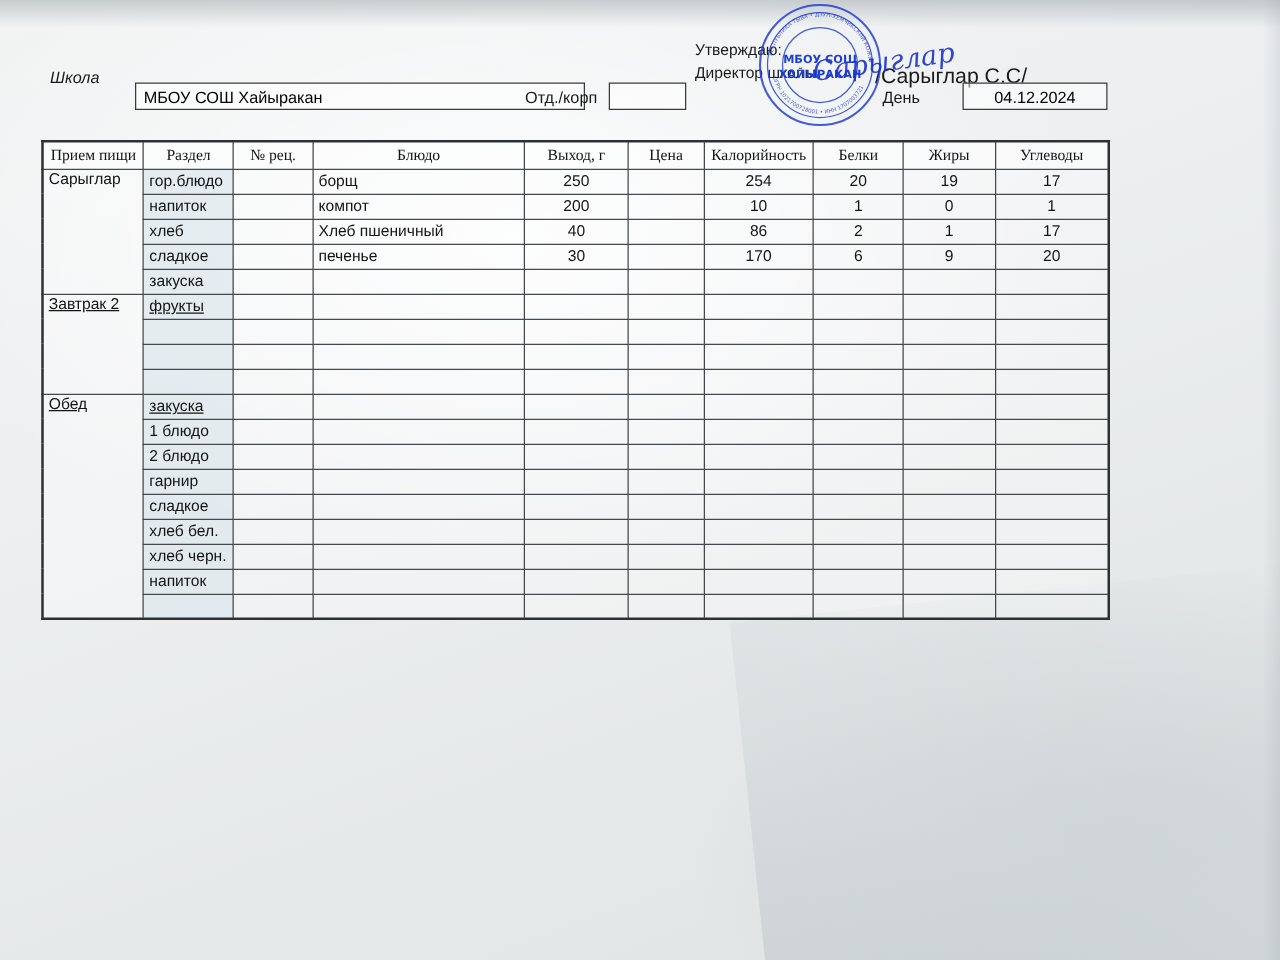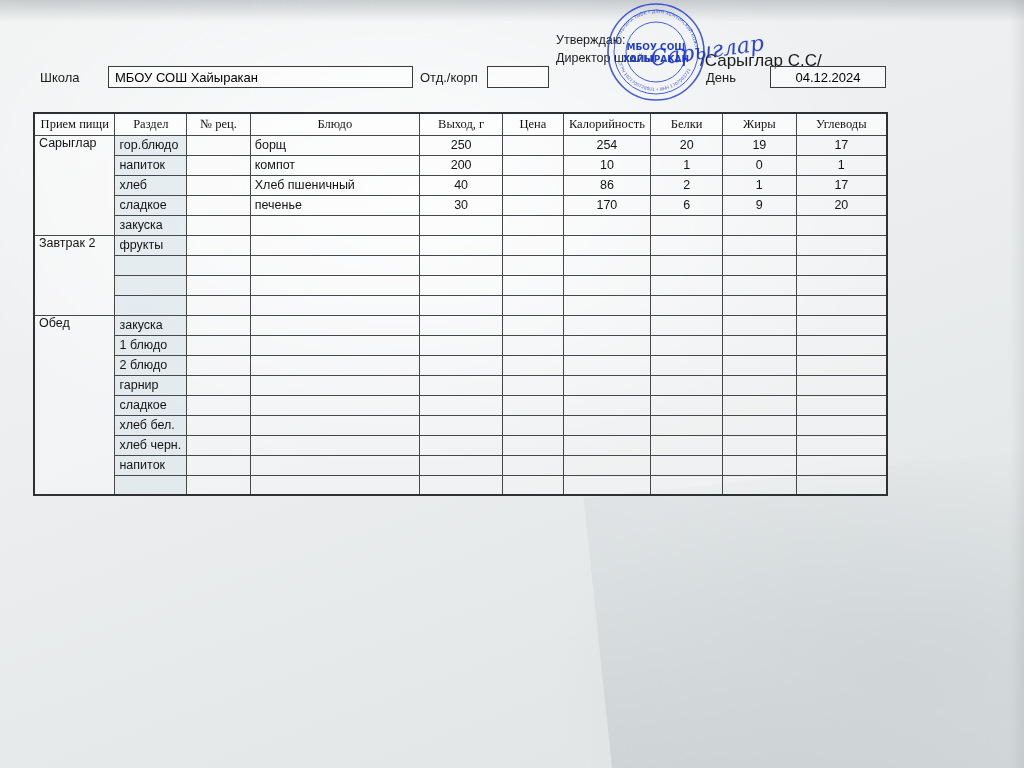--- a/index.html
+++ b/index.html
@@ -55,24 +55,24 @@
   .hdr {
     position: absolute;
     font-size: 13px;
     color: #1b1b1b;
   }
   .box {
     border: 1px solid #3a3a3a;
     background: rgba(255,255,255,0.55);
     box-sizing: border-box;
   }
-  #lbl-school { left: 40px; top: 70px; }
+  #lbl-school { left: 40px; top: 54px; font-style: italic; }
   #fld-school {
     position: absolute; left: 108px; top: 66px;
-    width: 305px; height: 22px;
+    width: 360px; height: 22px;
     padding: 2px 6px; line-height: 18px; font-size: 13px;
   }
   #lbl-otd { left: 420px; top: 70px; }
   #fld-otd {
     position: absolute; left: 487px; top: 66px;
     width: 62px; height: 22px;
   }
   #lbl-den { left: 706px; top: 70px; }
   #fld-date {
     position: absolute; left: 770px; top: 66px;
@@ -135,21 +135,21 @@
   .c-rec    { width: 66px;  }
   .c-dish   { width: 176px; text-align: left; }
   .c-out    { width: 86px;  text-align: center; margin-top: 16px; }
   .c-price  { width: 62px;  text-align: center; }
   .c-cal    { width: 88px;  text-align: center; }
   .c-prot   { width: 74px;  text-align: center; }
   .c-fat    { width: 76px;  text-align: center; }
   .c-carb   { width: 93px;  text-align: center; }
 
   td.meal-cell { vertical-align: top; text-align: left; }
-  .thick-top td, .thick-top th { border-top: 2px solid #2d3133; }
+  .thick-top td, .thick-top th { border-top: 2px solid #2d3133; text-decoration: underline; }
   .grp-end td { border-bottom: 2px solid #2d3133; }
   .tbl-outer { border: 2px solid #2d3133; }
 </style>
 </head>
 <body>
 
 <div id="page">
   <div class="paper-shade-1"></div>
   <div class="paper-fold"></div>
   <div class="edge-shadow-top"></div>

